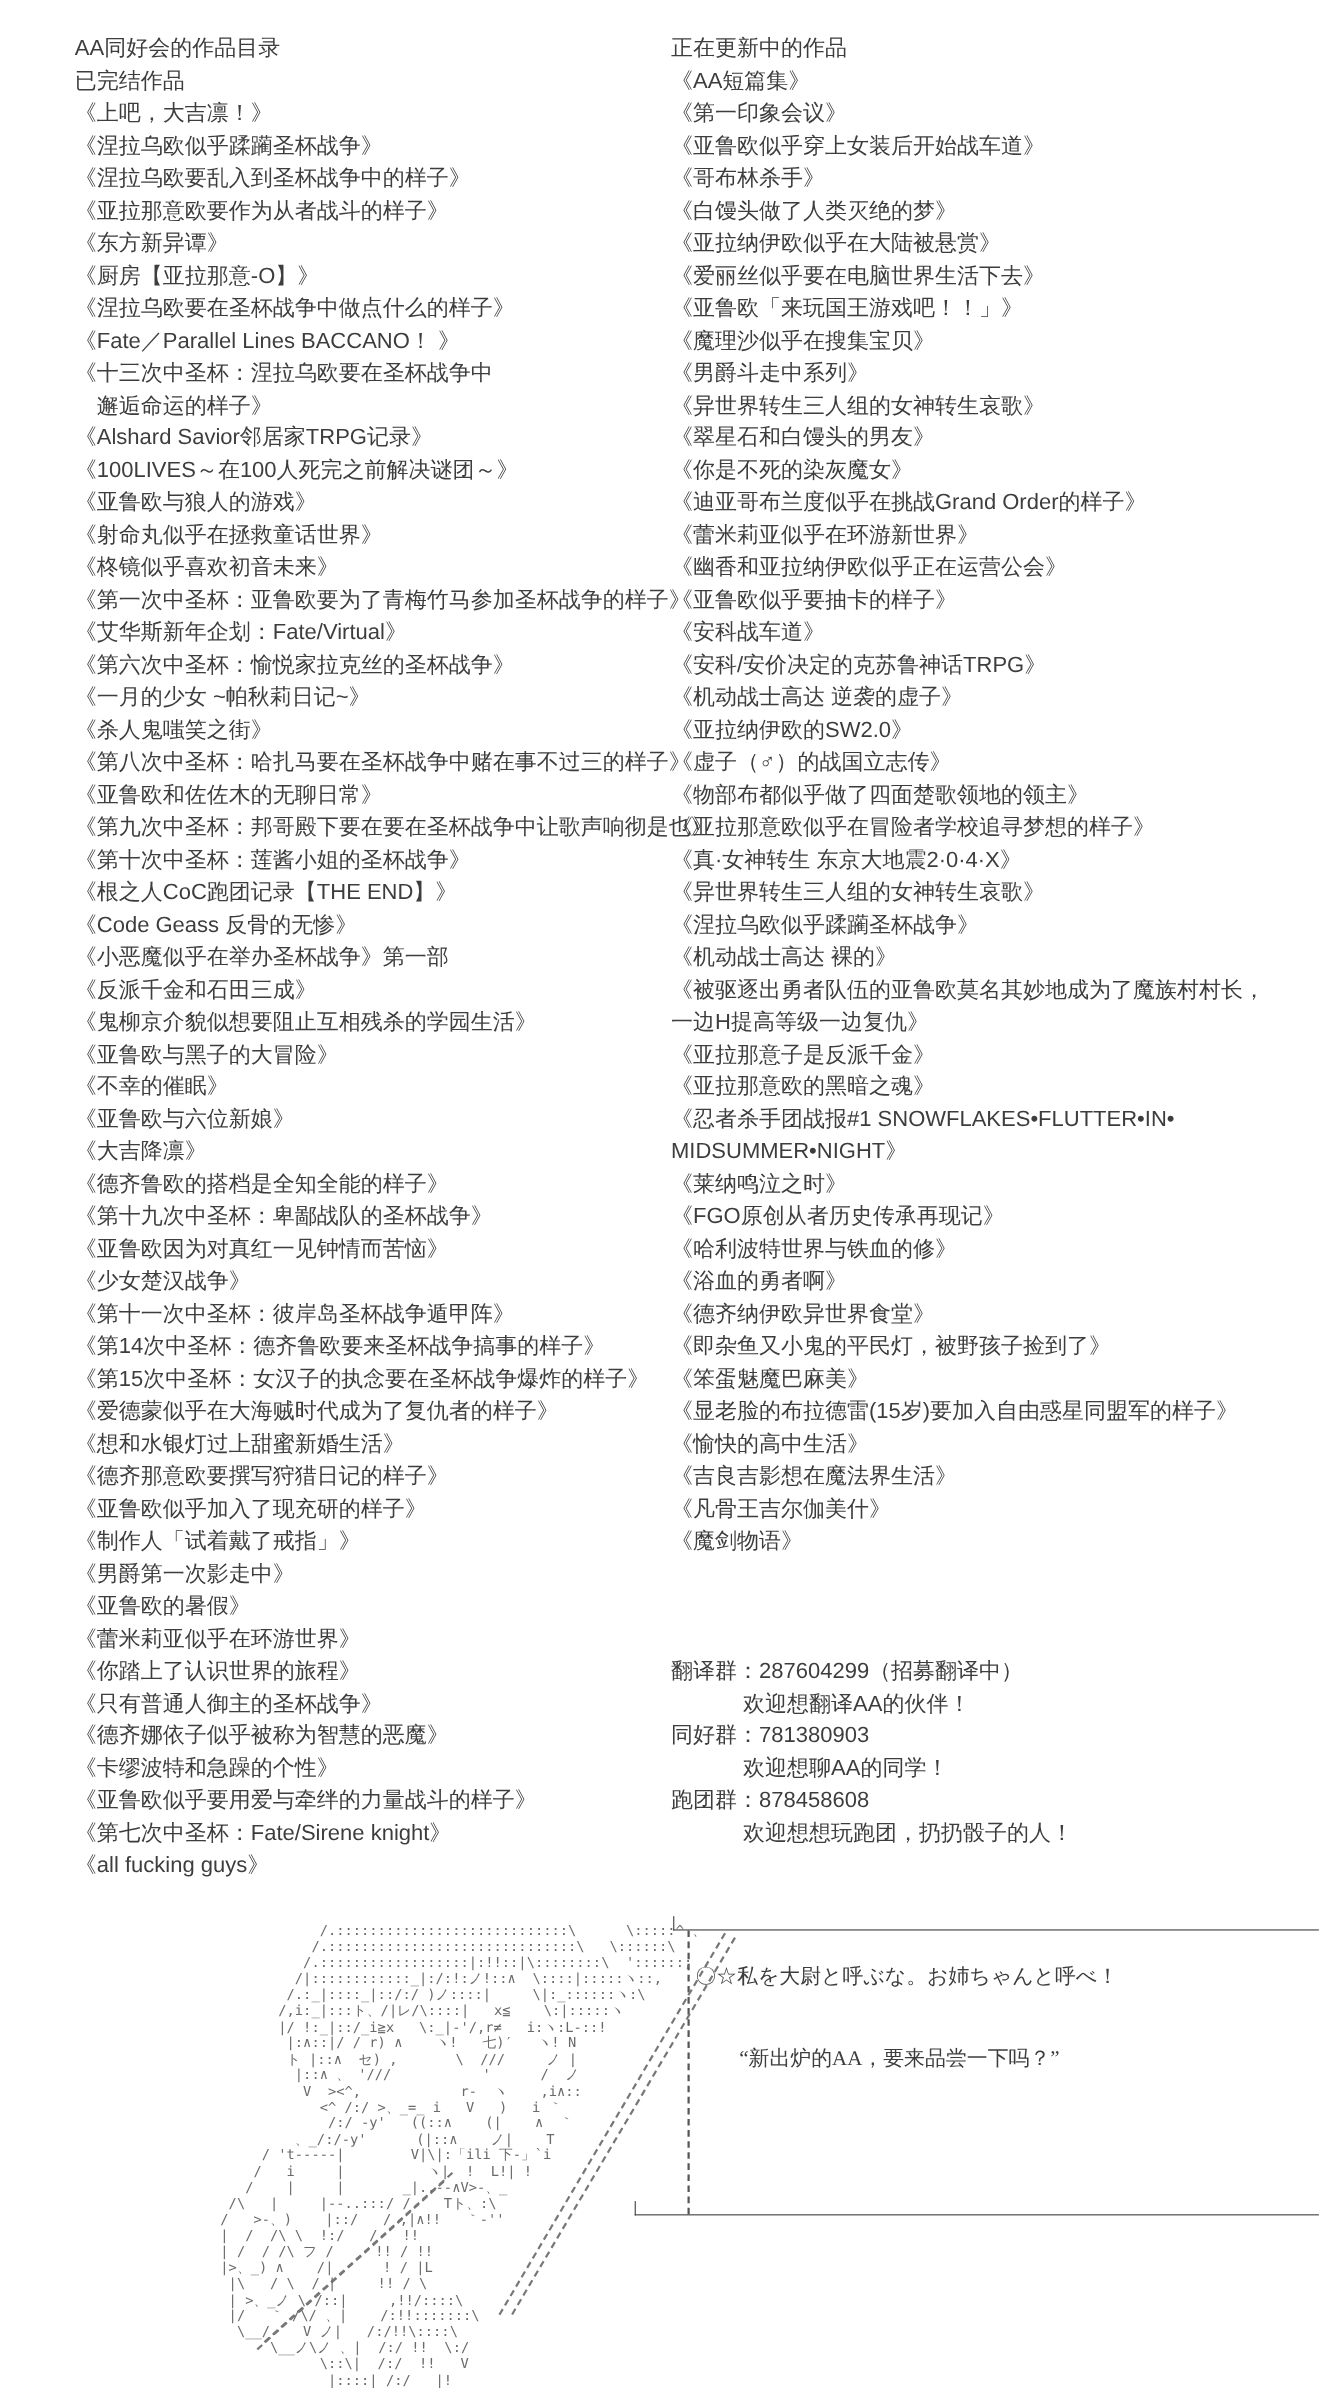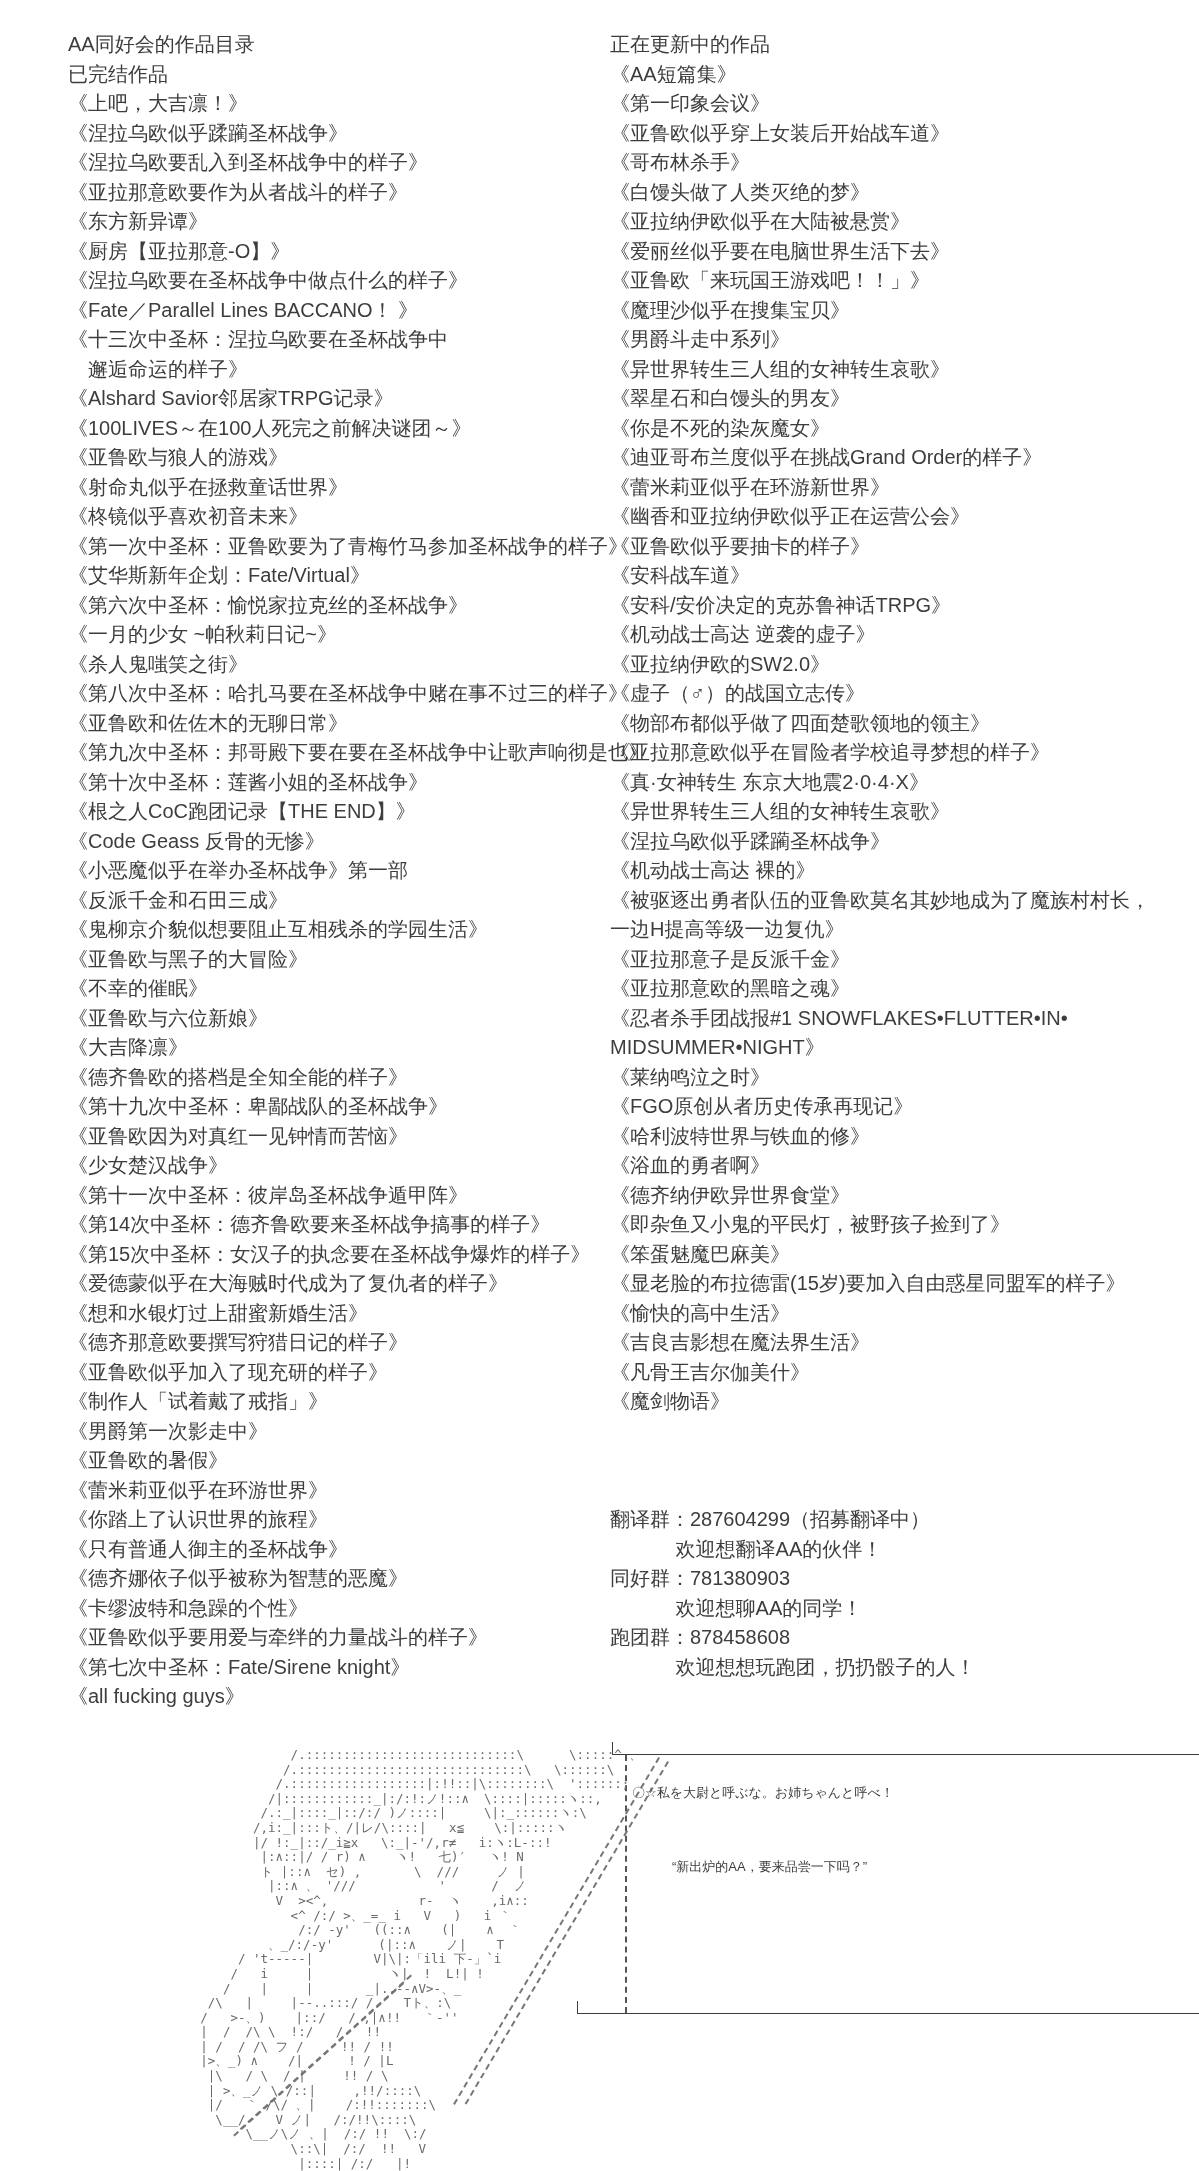--- a/index.html
+++ b/index.html
@@ -24,21 +24,21 @@
   .pole{position:absolute;height:0;border-top:2px dashed #777;transform-origin:0 0;}
   #pole-1{left:660px;top:1758px;width:403px;transform:rotate(120.6deg);}
   #pole-2{left:669px;top:1762px;width:398px;transform:rotate(120.6deg);}
   #pole-3{left:412px;top:1976px;width:230px;transform:rotate(138deg);}
   #pole-4{left:404px;top:1984px;width:228px;transform:rotate(138deg);}
   #bubble-top-line{left:612px;top:1754px;width:587px;}
   #bubble-top-tick{left:612px;top:1742px;height:13px;}
   #bubble-vline{left:625px;top:1755px;height:258px;}
   #bubble-bottom-line{left:577px;top:2013px;width:622px;}
   #bubble-bottom-tick{left:577px;top:2001px;height:13px;}
-  .bubble-text{position:absolute;font-size:13px;white-space:pre;color:#3d3d3d;}
+  .bubble-text{position:absolute;font-size:19px;white-space:pre;color:#3d3d3d;font-family:Liberation Serif, serif;}
   #bubble-text-1{left:632px;top:1784px;}
   #bubble-text-2{left:672px;top:1858px;}
 </style>
 </head>
 <body>
 
 <div class="col" id="left-col">
   <div class="line">AA同好会的作品目录</div>
   <div class="line">已完结作品</div>
   <div class="lines">

